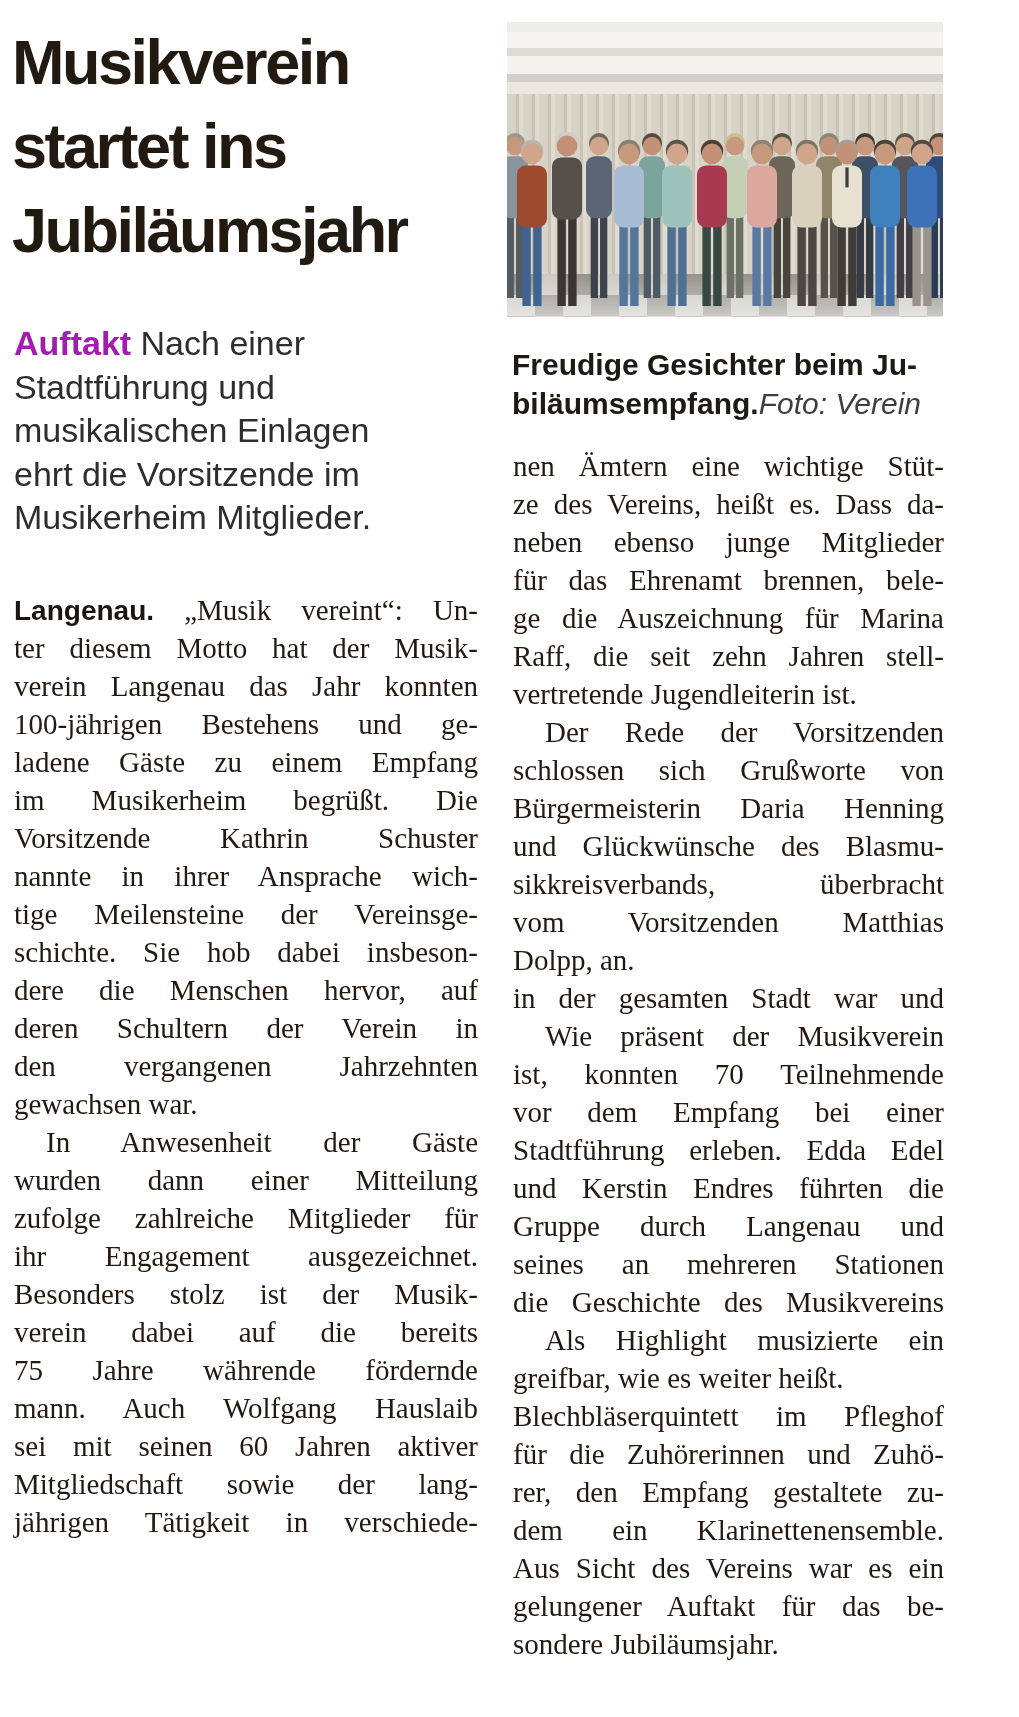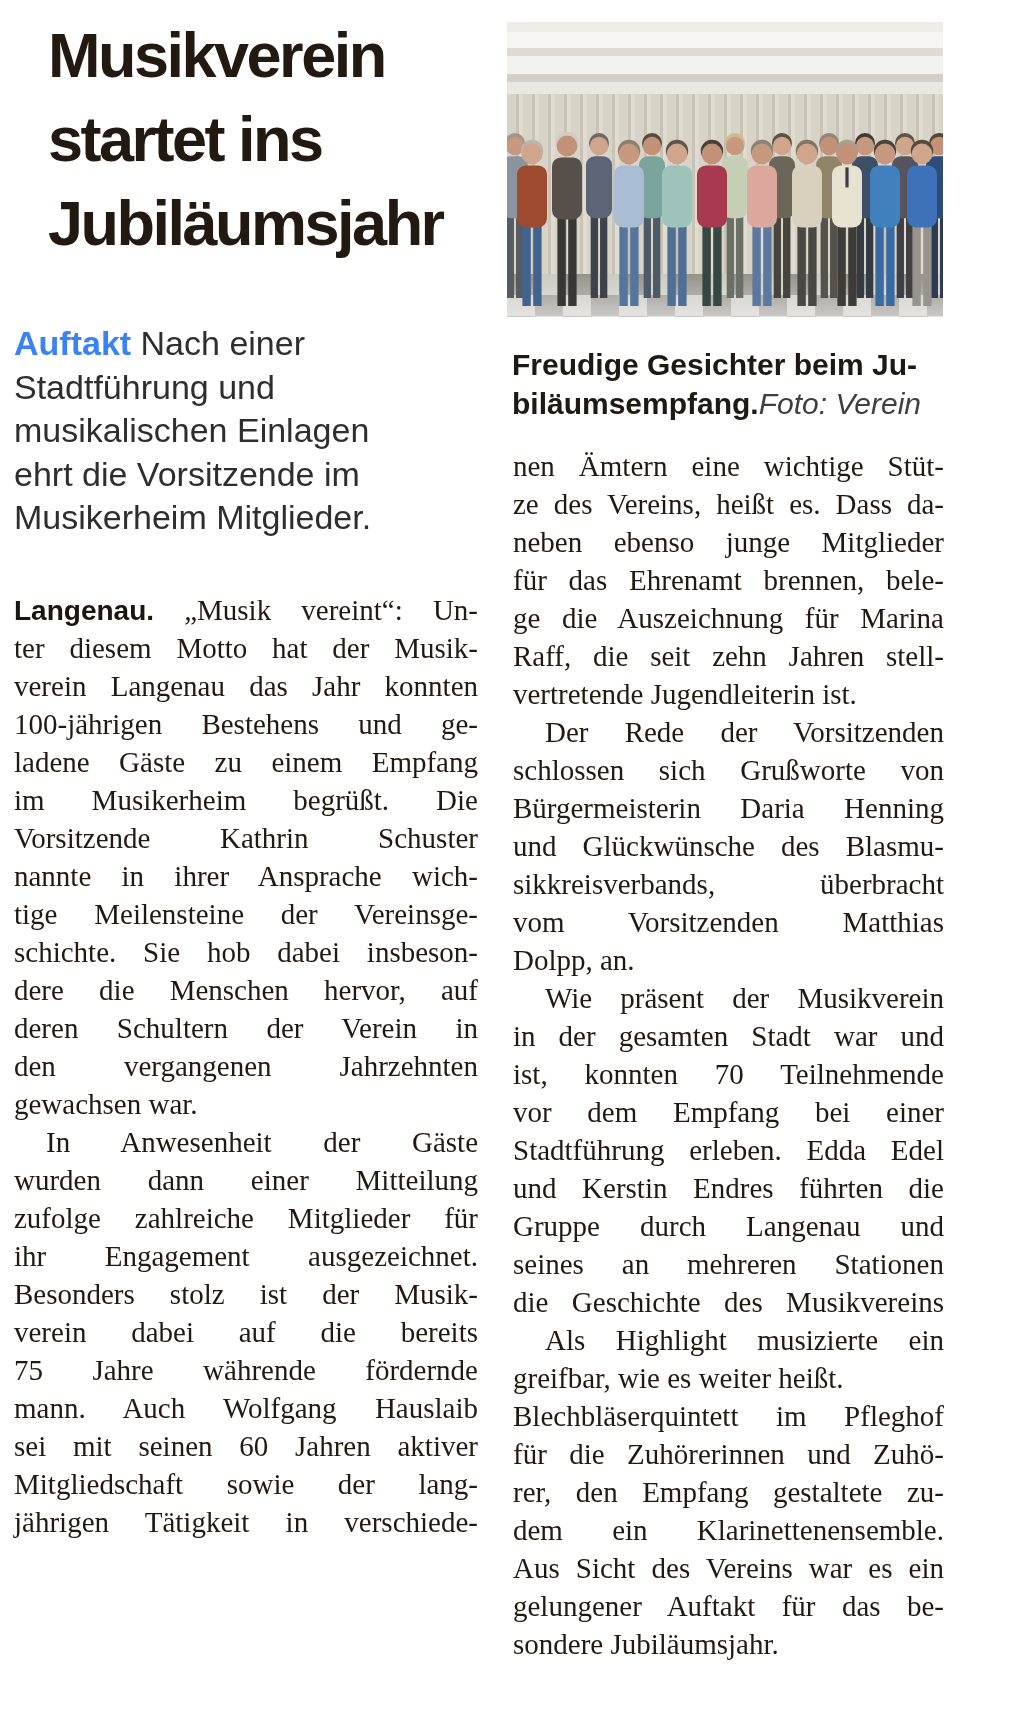--- a/index.html
+++ b/index.html
@@ -1,32 +1,32 @@
 <!DOCTYPE html>
 <html lang="de"><head>
 <meta charset="utf-8">
 <style>
   html,body { margin:0; padding:0; background:#ffffff; }
   .page {
     position:relative; width:1019px; height:1717px; background:#ffffff;
     overflow:hidden; font-family:"Liberation Sans", sans-serif;
   }
   
-  .headline { position:absolute; left:12px; top:13px; width:480px;margin-left:36px; }
+  .headline { position:absolute; left:12px; top:20px; width:480px; }
   .headline .hl-line {
     font-family:"Liberation Sans", sans-serif; font-weight:700;
     font-size:63px; line-height:84px; letter-spacing:-2.5px; color:#221911;
   }
   
   .intro {
     position:absolute; left:14px; top:288px; width:420px;
     font-family:"Liberation Sans", sans-serif; font-weight:300;
     font-size:34px; line-height:43.5px; color:#2e2e2e;
   }
-  .kicker { font-weight:700; color:#3b82f6; }
+  .kicker { font-weight:700; color:#a21caf; }
   
   .photo { position:absolute; left:507px; top:22px; width:436px; height:295px; }
   .photo svg { display:block; width:100%; height:100%; }
   
   .caption {
     position:absolute; left:512px; top:345px; width:432px;
     font-family:"Liberation Sans", sans-serif; font-weight:700;
     font-size:30px; line-height:39px; color:#1f1913;
   }
   .credit { font-weight:400; font-style:italic; color:#3f3f3f; }
@@ -275,22 +275,22 @@
       <div class="bline">ge die Auszeichnung für Marina</div>
       <div class="bline">Raff, die seit zehn Jahren stell-</div>
       <div class="bline end">vertretende Jugendleiterin ist.</div>
       <div class="bline ind">Der Rede der Vorsitzenden</div>
       <div class="bline">schlossen sich Grußworte von</div>
       <div class="bline">Bürgermeisterin Daria Henning</div>
       <div class="bline">und Glückwünsche des Blasmu-</div>
       <div class="bline">sikkreisverbands, überbracht</div>
       <div class="bline">vom Vorsitzenden Matthias</div>
       <div class="bline end">Dolpp, an.</div>
+      <div class="bline">in der gesamten Stadt war und</div>
       <div class="bline ind">Wie präsent der Musikverein</div>
-      <div class="bline">in der gesamten Stadt war und</div>
       <div class="bline">ist, konnten 70 Teilnehmende</div>
       <div class="bline">vor dem Empfang bei einer</div>
       <div class="bline">Stadtführung erleben. Edda Edel</div>
       <div class="bline">und Kerstin Endres führten die</div>
       <div class="bline">Gruppe durch Langenau und</div>
       <div class="bline">seines an mehreren Stationen</div>
       <div class="bline">die Geschichte des Musikvereins</div>
       <div class="bline ind">Als Highlight musizierte ein</div>
       <div class="bline end">greifbar, wie es weiter heißt.</div>
       <div class="bline">Blechbläserquintett im Pfleghof</div>

